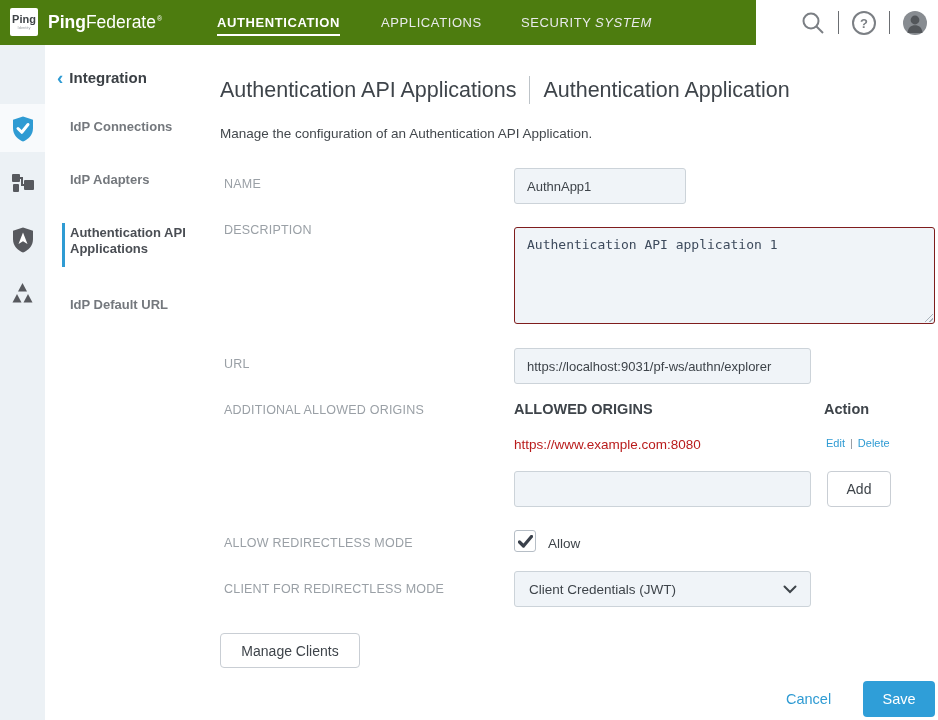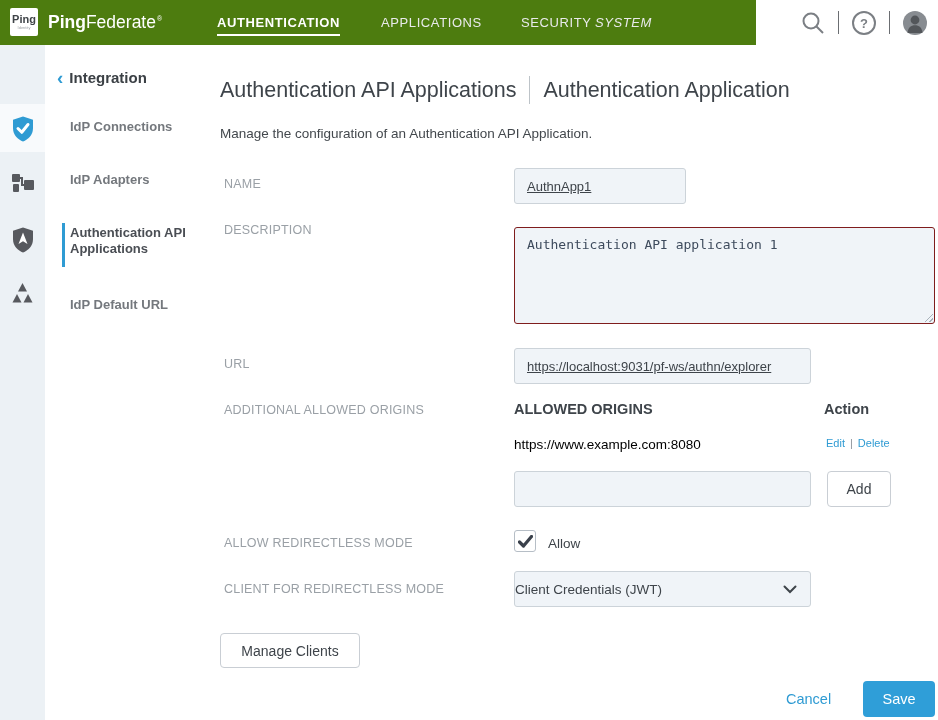--- a/index.html
+++ b/index.html
@@ -42,44 +42,44 @@
   
   .main { position:absolute; left:205px; top:45px; width:733px; height:675px; background:#fff; }
   .page-title { position:absolute; left:15px; top:31px; display:flex; align-items:center; color:#3e444a; font-size:21.5px; }
   .title-sep { width:1px; height:28px; background:#bdc3c8; margin:0 13px; }
   .page-sub { position:absolute; left:15px; top:81px; font-size:13.5px; color:#43484d; }
 
   .f-label { position:absolute; left:19px; color:#9aa0a6; font-size:12.5px; letter-spacing:0.2px; }
   .lb-name { top:132px; } .lb-desc { top:178px; } .lb-url { top:312px; } .lb-origins { top:358px;text-align:center; }
   .lb-redirect { top:491px; } .lb-client { top:537px; }
 
-  .tinput { position:absolute; background:#f0f4f8; border:1px solid #ccd3d9; border-radius:3px; font-family:"Liberation Sans", sans-serif; font-size:13px; color:#3e444a; padding:0 12px; outline:none;text-decoration:underline; }
+  .tinput { position:absolute; background:#f0f4f8; border:1px solid #ccd3d9; border-radius:3px; font-family:"Liberation Sans", sans-serif; font-size:13px; color:#3e444a; padding:0 12px; outline:none; }
   .in-name { left:309px; top:123px; width:172px; height:36px; }
   .in-url { left:309px; top:303px; width:297px; height:36px; }
   .in-origin { left:309px; top:426px; width:297px; height:36px; }
 
   .t-area { position:absolute; left:309px; top:182px; width:421px; height:97px; background:#f0f4f8; border:1px solid #7f1d1d; border-radius:3px; font-family:"DejaVu Sans Mono", monospace; font-size:13px; color:#3d4a5c; padding:9px 12px; resize:none; outline:none; }
   .resize-grip { position:absolute; left:719px; top:268px; width:9px; height:9px; background:repeating-linear-gradient(-45deg, transparent 0 2px, #a9b2ba 2px 3px); clip-path:polygon(100% 0, 100% 100%, 0 100%); }
 
   .col-head { position:absolute; font-size:14.5px; font-weight:bold; color:#3e444a; }
   .ch-origins { left:309px; top:356px; }
   .ch-action { left:619px; top:356px; }
-  .origin-val { position:absolute; left:309px; top:392px; font-size:13.5px; color:#000000; }
+  .origin-val { position:absolute; left:309px; top:392px; font-size:13.5px; color:#b91c1c; }
   .origin-actions { position:absolute; left:621px; top:392px; font-size:11px; }
   .origin-actions a { color:#2f9bd3; text-decoration:none; cursor:pointer; }
   .origin-actions .sep { color:#8d939a; margin:0 5px; }
   .btn { background:#fff; border:1px solid #c9ced4; border-radius:4px; color:#3e444a; font-size:14px; font-family:"Liberation Sans", sans-serif; cursor:pointer; }
   .btn-add { position:absolute; left:622px; top:426px; width:64px; height:36px; }
   .btn-manage { position:absolute; left:15px; top:588px; width:140px; height:35px; }
 
   .checkbox { position:absolute; left:309px; top:485px; width:22px; height:22px; background:#fff; border:1px solid #b6bec6; border-radius:3px; display:flex; align-items:center; justify-content:center; cursor:pointer; }
   .cb-label { position:absolute; left:343px; top:491px; font-size:13.5px; color:#3e444a; }
 
   .select { position:absolute; left:309px; top:526px; width:297px; height:36px; background:#f0f4f8; border:1px solid #ccd3d9; border-radius:3px; display:flex; align-items:center; cursor:pointer; }
-  .select .sel-text { font-size:13.5px; color:#3e444a; flex:1; }
+  .select .sel-text { margin-left:14px; font-size:13.5px; color:#3e444a; flex:1; }
   .select .sel-chev { margin-right:13px; display:flex; }
 
   .cancel-link { position:absolute; left:581px; top:646px; font-size:14.5px; color:#2f9bd3; text-decoration:none; cursor:pointer; }
   .btn-save { position:absolute; left:658px; top:636px; width:72px; height:36px; background:#2f9ed8; border:none; border-radius:4px; color:#fff; font-size:14.5px; font-family:"Liberation Sans", sans-serif; cursor:pointer; }
 </style>
 </head>
 <body>
 
 <div id="app">
 

